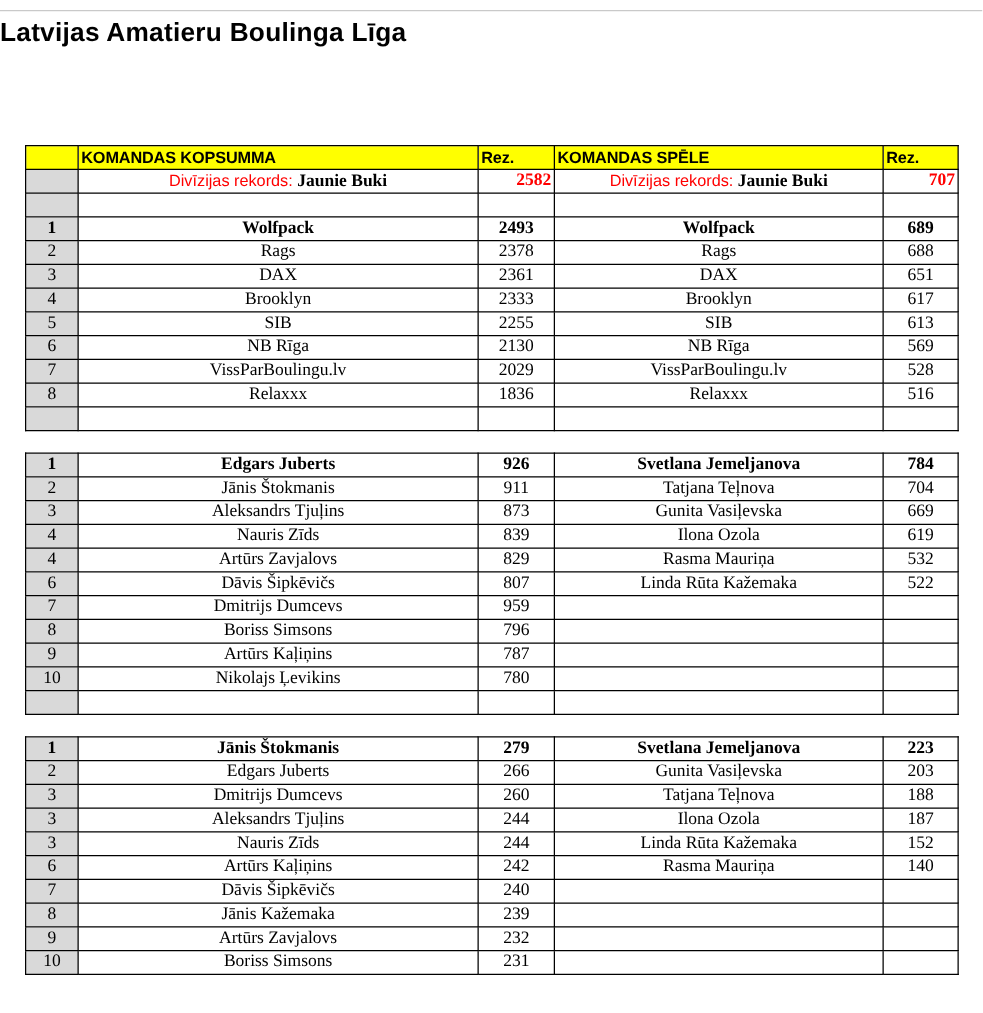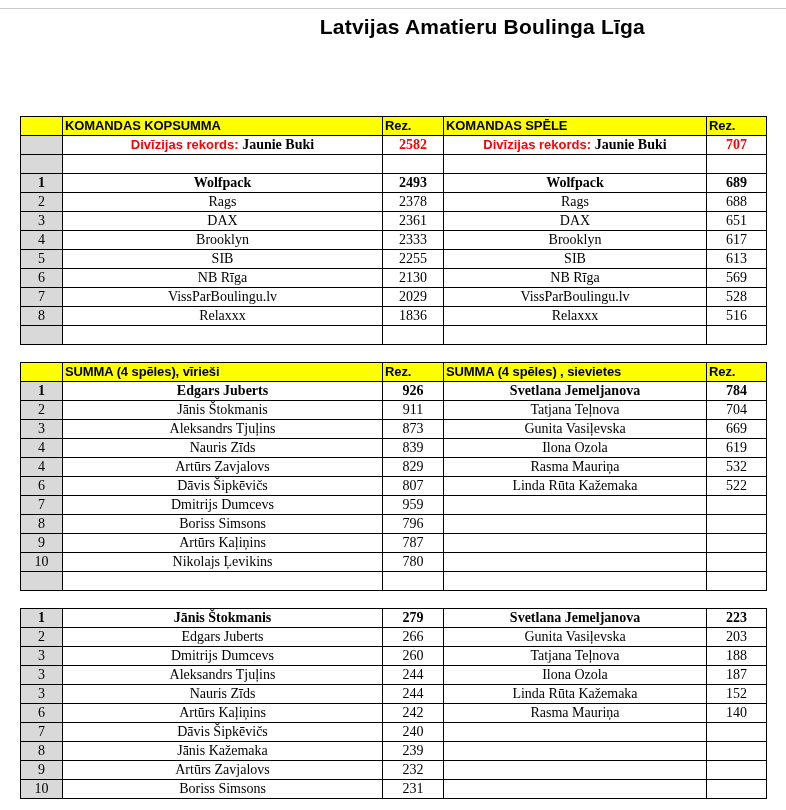--- a/index.html
+++ b/index.html
@@ -7,21 +7,21 @@
     width:786px;height:810px;
     background:#ffffff;
     font-family:"Liberation Serif", serif;
     overflow:hidden;
     position:relative;
   }
   .topline{
     position:absolute;left:0;top:8px;width:786px;height:1px;background:#c9c9c9;
   }
   .titles{
-    position:absolute;left:0;top:14px;width:645px;text-align:right;
+    position:absolute;left:0;top:14px;width:645px;text-align:left;
   }
   .t1{
     font-family:"Liberation Sans", sans-serif;
     font-weight:bold;font-size:21px;color:#000000;line-height:26px;
     letter-spacing:.2px;
   }
   .t2{
     font-family:"Liberation Sans", sans-serif;
     font-weight:bold;font-size:22px;color:#0000ff;line-height:28px;
     margin-top:1px;
@@ -73,28 +73,28 @@
     font-size:13px;
     letter-spacing:-.1px;
   }
   td.hdr.blank{background:#ffff00;}
 
   td.rec{
     text-align:center;
   }
   td.rec .lbl{
     font-family:"Liberation Sans", sans-serif;
-    color:#ff0000;font-size:13px;font-weight:bold;
+    color:#ff0000;font-size:13px;font-weight:normal;
   }
   td.rec .who{
     font-family:"Liberation Serif", serif;
     color:#000000;font-size:14px;font-weight:bold;
   }
   td.rec-val{
-    text-align:center;color:#ff0000;font-weight:bold;font-size:14px;
+    text-align:right;color:#ff0000;font-weight:bold;font-size:14px;
   }
 
   
   tr.spacer td{border:none;background:#ffffff;height:17px;}
   tr.spacer td.rank{background:#ffffff;border:none;}
 
   tr.gap td{background:#ffffff;}
   tr.gap td.rank{background:#d9d9d9;}
 </style>
 </head>
@@ -200,27 +200,20 @@
         <td class="rez"></td>
       </tr>
       <tr class="spacer">
         <td class="rank"></td>
         <td class=""></td>
         <td class=""></td>
         <td class=""></td>
         <td class=""></td>
       </tr>
       <tr>
-        <td class="hdr blank"></td>
-        <td class="hdr">SUMMA (4 spēles), vīrieši</td>
-        <td class="hdr">Rez.</td>
-        <td class="hdr">SUMMA (4 spēles) , sievietes</td>
-        <td class="hdr">Rez.</td>
-      </tr>
-      <tr>
         <td class="rank first">1</td>
         <td class="name first">Edgars Juberts</td>
         <td class="rez first">926</td>
         <td class="name first">Svetlana Jemeljanova</td>
         <td class="rez first">784</td>
       </tr>
       <tr>
         <td class="rank">2</td>
         <td class="name">Jānis Štokmanis</td>
         <td class="rez">911</td>

